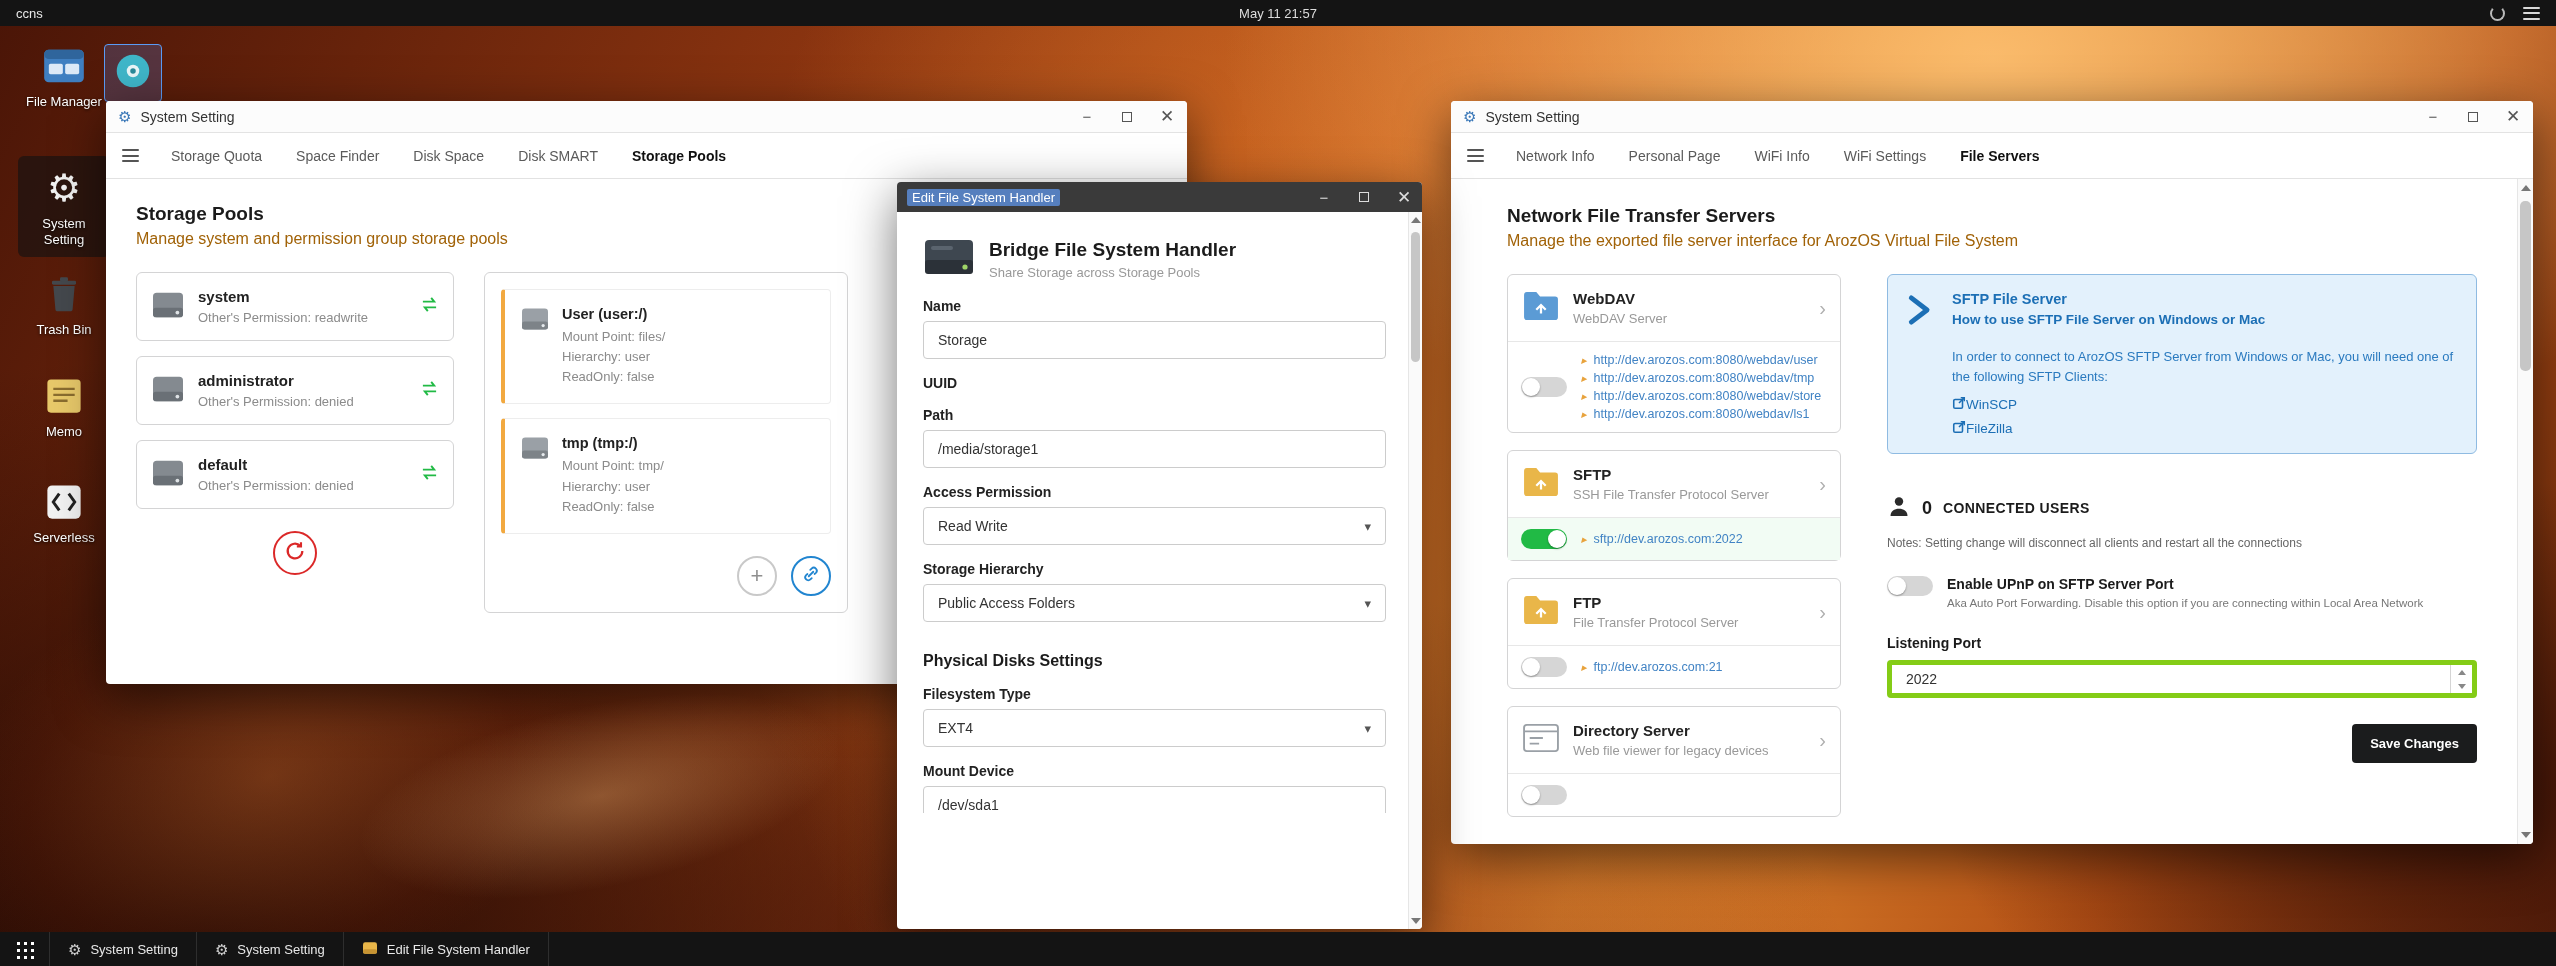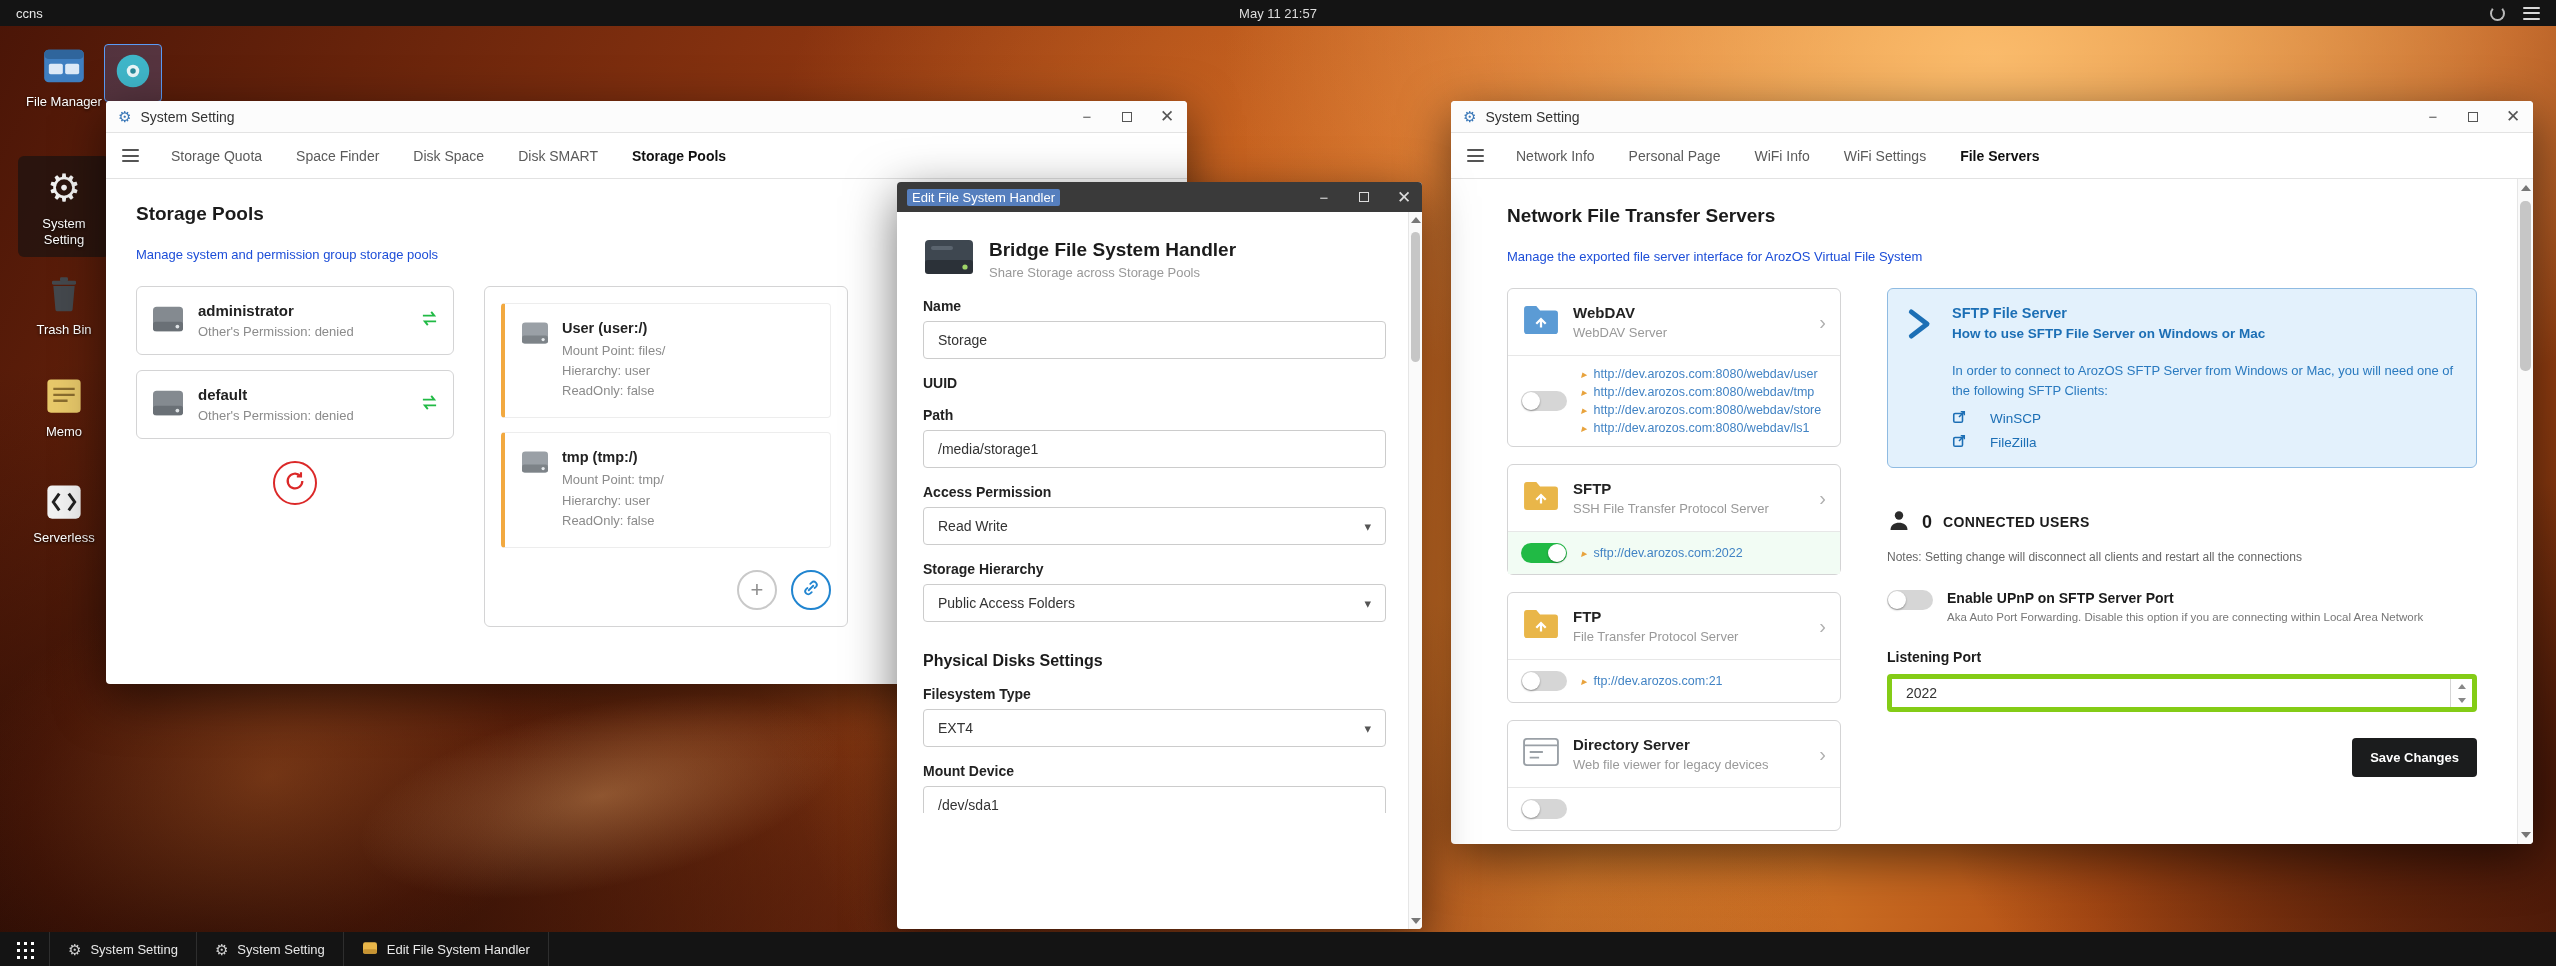--- a/index.html
+++ b/index.html
@@ -44,21 +44,21 @@
 .win-controls{margin-left:auto;display:flex;align-items:center;gap:24px;color:#555}
 .wc{width:16px;height:16px;display:flex;align-items:center;justify-content:center;font-size:15px;cursor:pointer}
 .wc-max i{width:10px;height:10px;border:1.5px solid #555;display:block}
 .wc-close{font-size:17px}
 .tabbar{height:46px;border-bottom:1px solid #e2e2e2;display:flex;align-items:center;padding:0 16px;gap:6px}
 .hamb{width:17px;height:13px;display:inline-flex;flex-direction:column;justify-content:space-between;margin-right:12px}
 .hamb i{height:2px;background:#555;border-radius:1px}
 .tab{padding:0 14px;height:100%;display:flex;align-items:center;font-size:14px;color:#5a5a5a;cursor:pointer;white-space:nowrap}
 .tab.active{color:#101010;font-weight:bold}
 .page-heading{font-size:19px;font-weight:bold;color:#1b1b1b}
-.page-sub{font-size:13px;color:#1d4ed8;margin-top:22px}
+.page-sub{font-size:16px;color:#a16207;margin-top:5px}
 
 
 .ws-content{padding:24px 30px}
 .cols{display:flex;gap:30px;margin-top:24px}
 .pool-col{width:318px}
 .pool-item{border:1px solid #d4d4d5;border-radius:6px;padding:15px 14px;display:flex;align-items:center;gap:13px;margin-bottom:15px;background:#fff}
 .pool-name{font-size:15px;font-weight:bold;color:#222}
 .pool-desc{font-size:13px;color:#8b8b8b;margin-top:5px}
 .pool-sync{margin-left:auto}
 .refresh-row{display:flex;justify-content:center;margin-top:22px}
@@ -109,21 +109,21 @@
 .toggle{width:46px;height:20px;border-radius:10px;background:rgba(0,0,0,.16);position:relative;flex:none;cursor:pointer}
 .toggle::after{content:"";position:absolute;top:1px;left:1px;width:18px;height:18px;border-radius:50%;background:#fff;box-shadow:0 1px 2px rgba(0,0,0,.35)}
 .toggle.on{background:#21ba45}
 .toggle.on::after{left:auto;right:1px}
 .info-col{flex:1}
 .infobox{background:#e3f1fc;border:1px solid #8fbbe2;border-radius:6px;padding:16px 18px;display:flex;gap:16px}
 .ib-title{font-size:14.5px;font-weight:bold;color:#1c6fb5}
 .ib-sub{font-size:13.5px;font-weight:bold;color:#1c6fb5;margin-top:5px}
 .ib-body{font-size:13px;color:#2a7abf;line-height:1.5;margin-top:20px}
 .ib-clients{margin-top:10px;display:flex;flex-direction:column;gap:7px}
-.ib-client{display:flex;align-items:center;gap:24px;font-size:13.5px;color:#1c6fb5;cursor:pointer}
+.ib-client{display:flex;align-items:center;gap:0;font-size:13.5px;color:#1c6fb5;cursor:pointer}
 .cu-row{display:flex;align-items:center;gap:11px;margin-top:40px}
 .cu-count{font-size:18px;font-weight:bold;color:#1b1b1b}
 .cu-label{font-size:14px;font-weight:bold;color:#1b1b1b;letter-spacing:.4px}
 .notes{font-size:12px;color:#666;margin-top:14px}
 .upnp-row{display:flex;gap:14px;margin-top:26px;align-items:flex-start}
 .upnp-label{font-size:14px;font-weight:bold;color:#1b1b1b}
 .upnp-desc{font-size:11.5px;color:#777;margin-top:5px}
 .port-label{font-size:14px;font-weight:bold;color:#1b1b1b;margin-top:26px}
 .port-input{position:relative;height:38px;border:5px solid #84cc16;border-radius:4px;margin-top:9px;display:flex;align-items:center;padding:0 14px;font-size:14px;color:#333;background:#fff}
 .spinbox{position:absolute;right:0;top:0;bottom:0;width:22px;border-left:1px solid #d5d5d5;display:flex;flex-direction:column}
@@ -242,20 +242,34 @@
       <span class="tab">Space Finder</span>
       <span class="tab">Disk Space</span>
       <span class="tab">Disk SMART</span>
       <span class="tab active">Storage Pools</span>
     </div>
     <div class="ws-content">
       <div class="page-heading">Storage Pools</div>
       <div class="page-sub">Manage system and permission group storage pools</div>
       <div class="cols">
         <div class="pool-col">
+          <div class="pool-item">
+            <span><svg width="34" height="30" viewBox="0 0 36 32">
+                  <rect x="2" y="3" width="32" height="26" rx="4" fill="#848a90"></rect>
+                  <rect x="2" y="19" width="32" height="10" rx="3" fill="#6a7076"></rect>
+                  <circle cx="28" cy="24" r="2" fill="#dfe3e6"></circle>
+                </svg></span>
+            <span>
+                <div class="pool-name">system</div>
+            <div class="pool-desc">Other's Permission: readwrite</div>
+              </span>
+            <span class="pool-sync"><svg width="19" height="17" viewBox="0 0 20 18" fill="none" stroke="#21ba45" stroke-width="2">
+                  <path d="M3 6 h12 l-3.2 -4 M17 12 h-12 l3.2 4"></path>
+                </svg></span>
+          </div>
           <div class="pool-item">
             <span><svg width="34" height="30" viewBox="0 0 36 32">
                   <rect x="2" y="3" width="32" height="26" rx="4" fill="#848a90"></rect>
                   <rect x="2" y="19" width="32" height="10" rx="3" fill="#6a7076"></rect>
                   <circle cx="28" cy="24" r="2" fill="#dfe3e6"></circle>
                 </svg></span>
             <span>
                 <div class="pool-name">administrator</div>
             <div class="pool-desc">Other's Permission: denied</div>
               </span>

